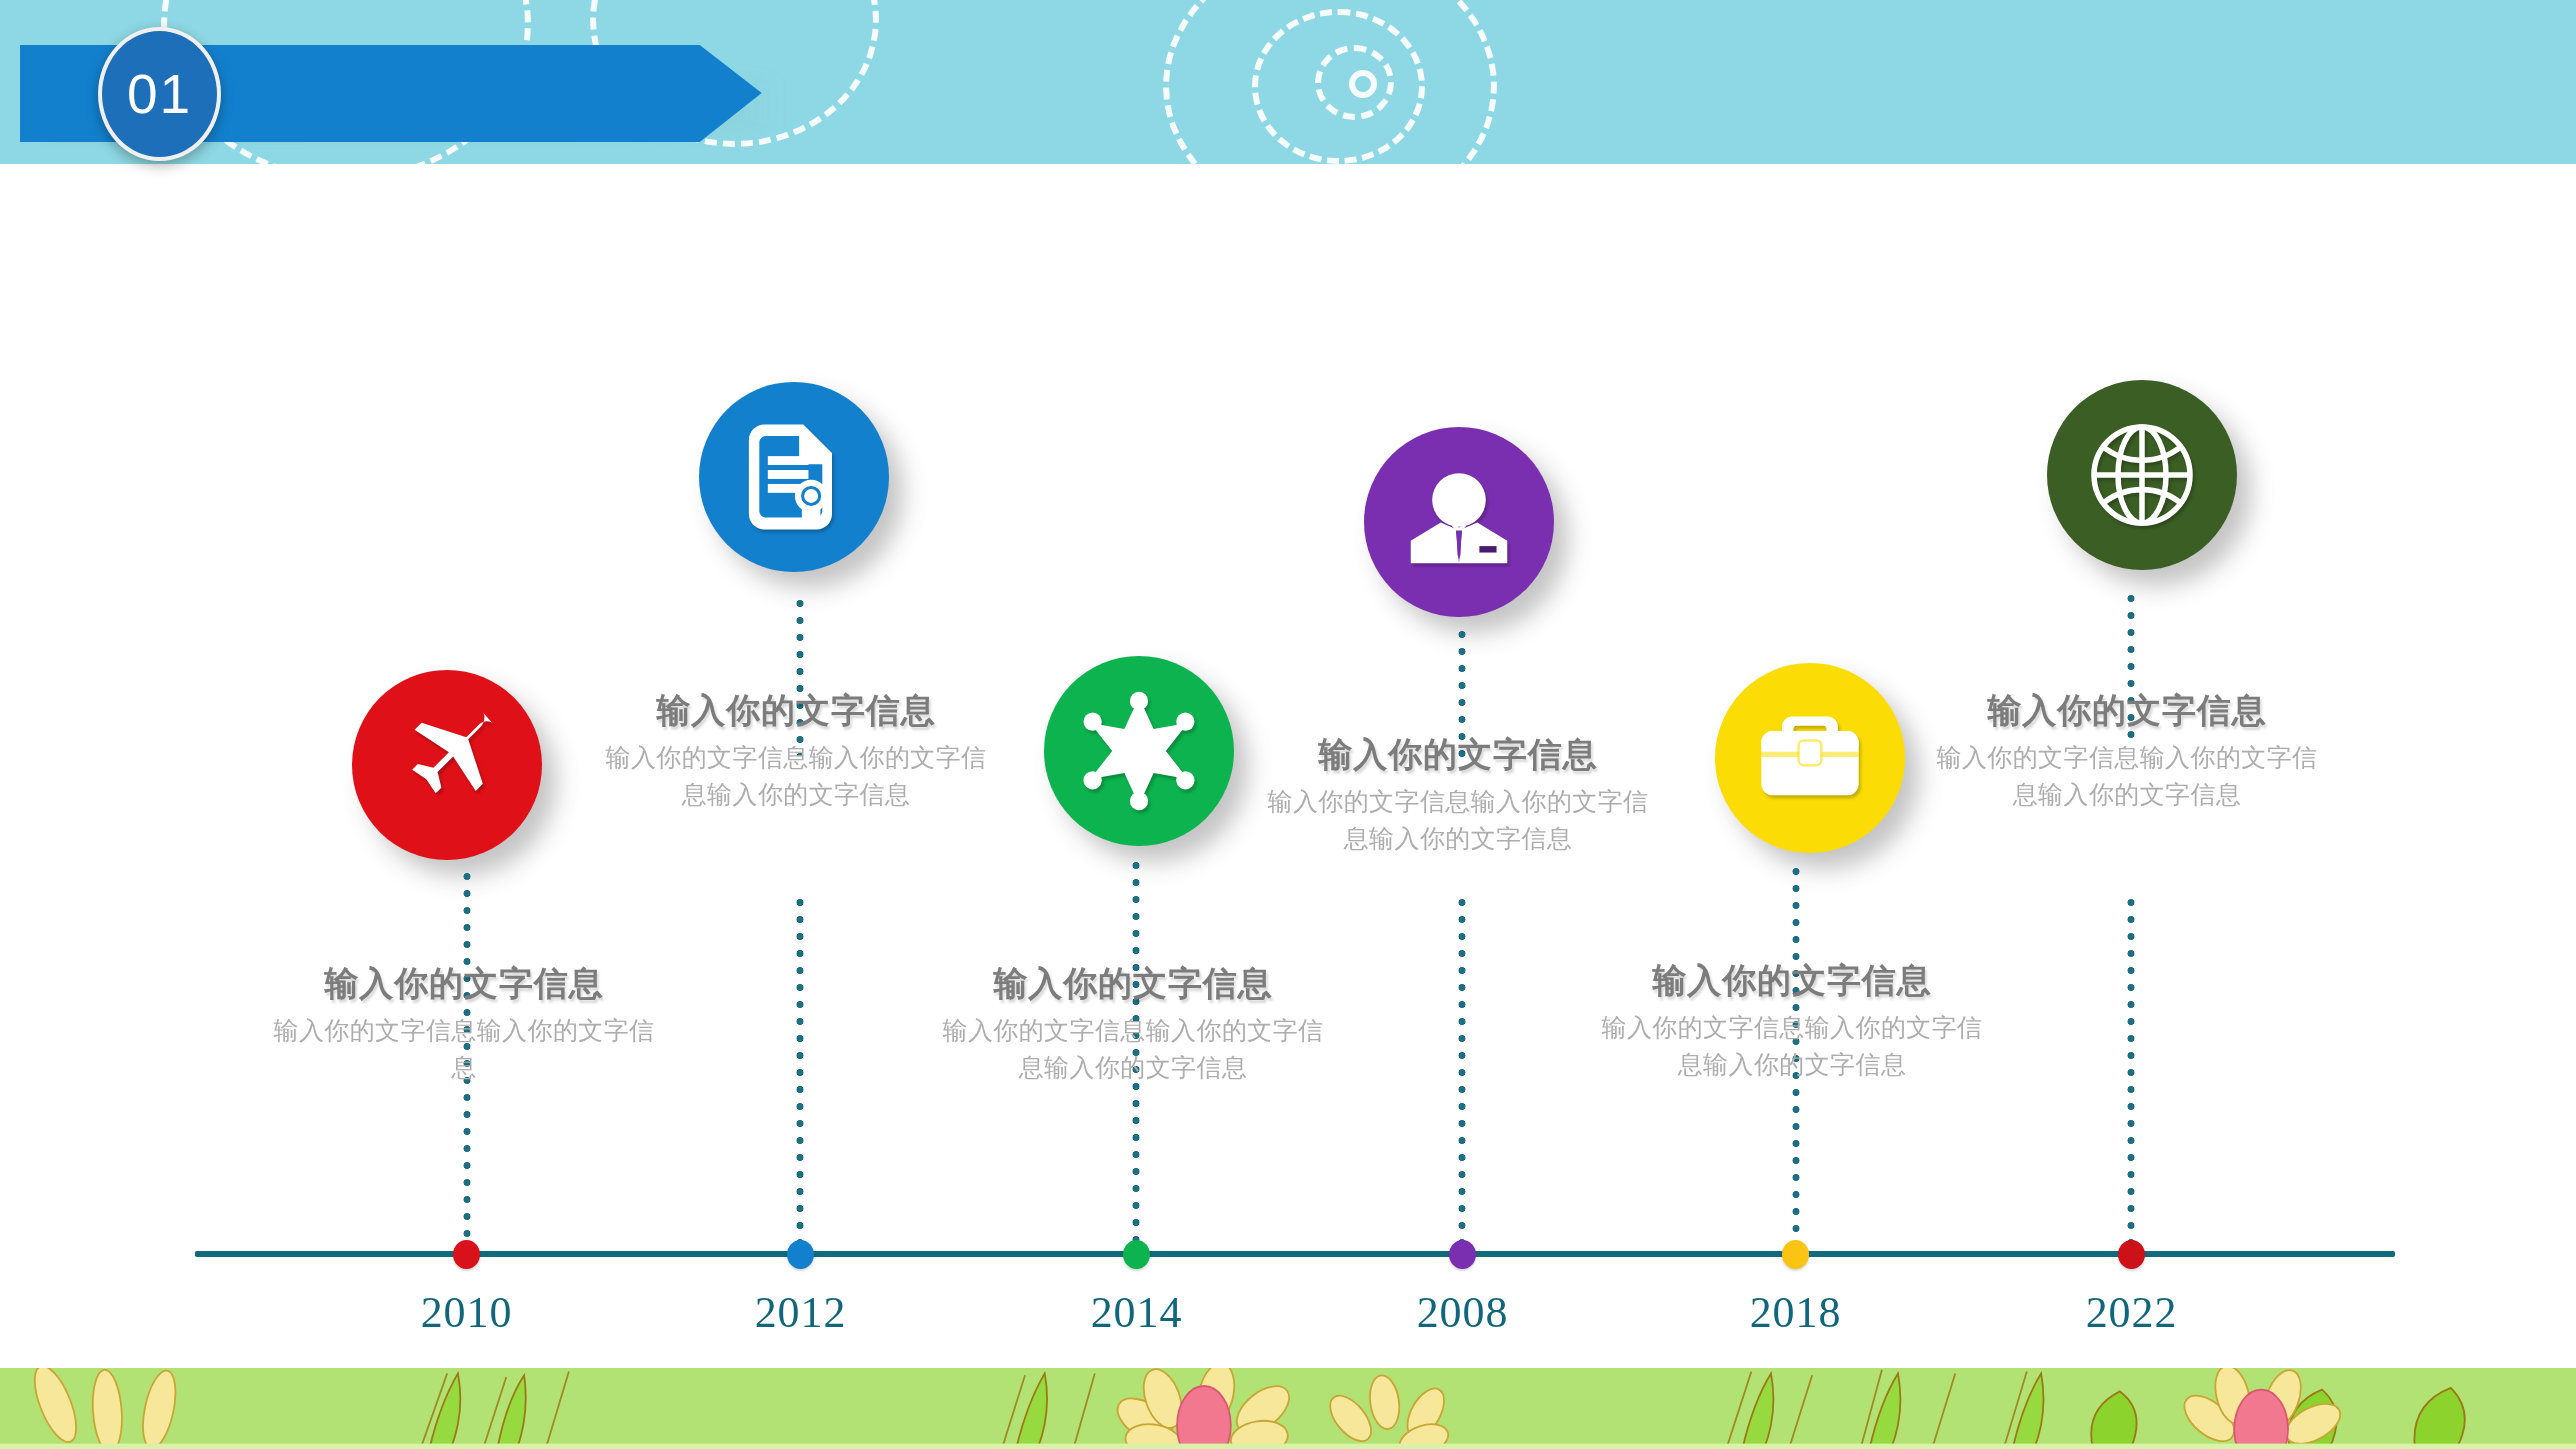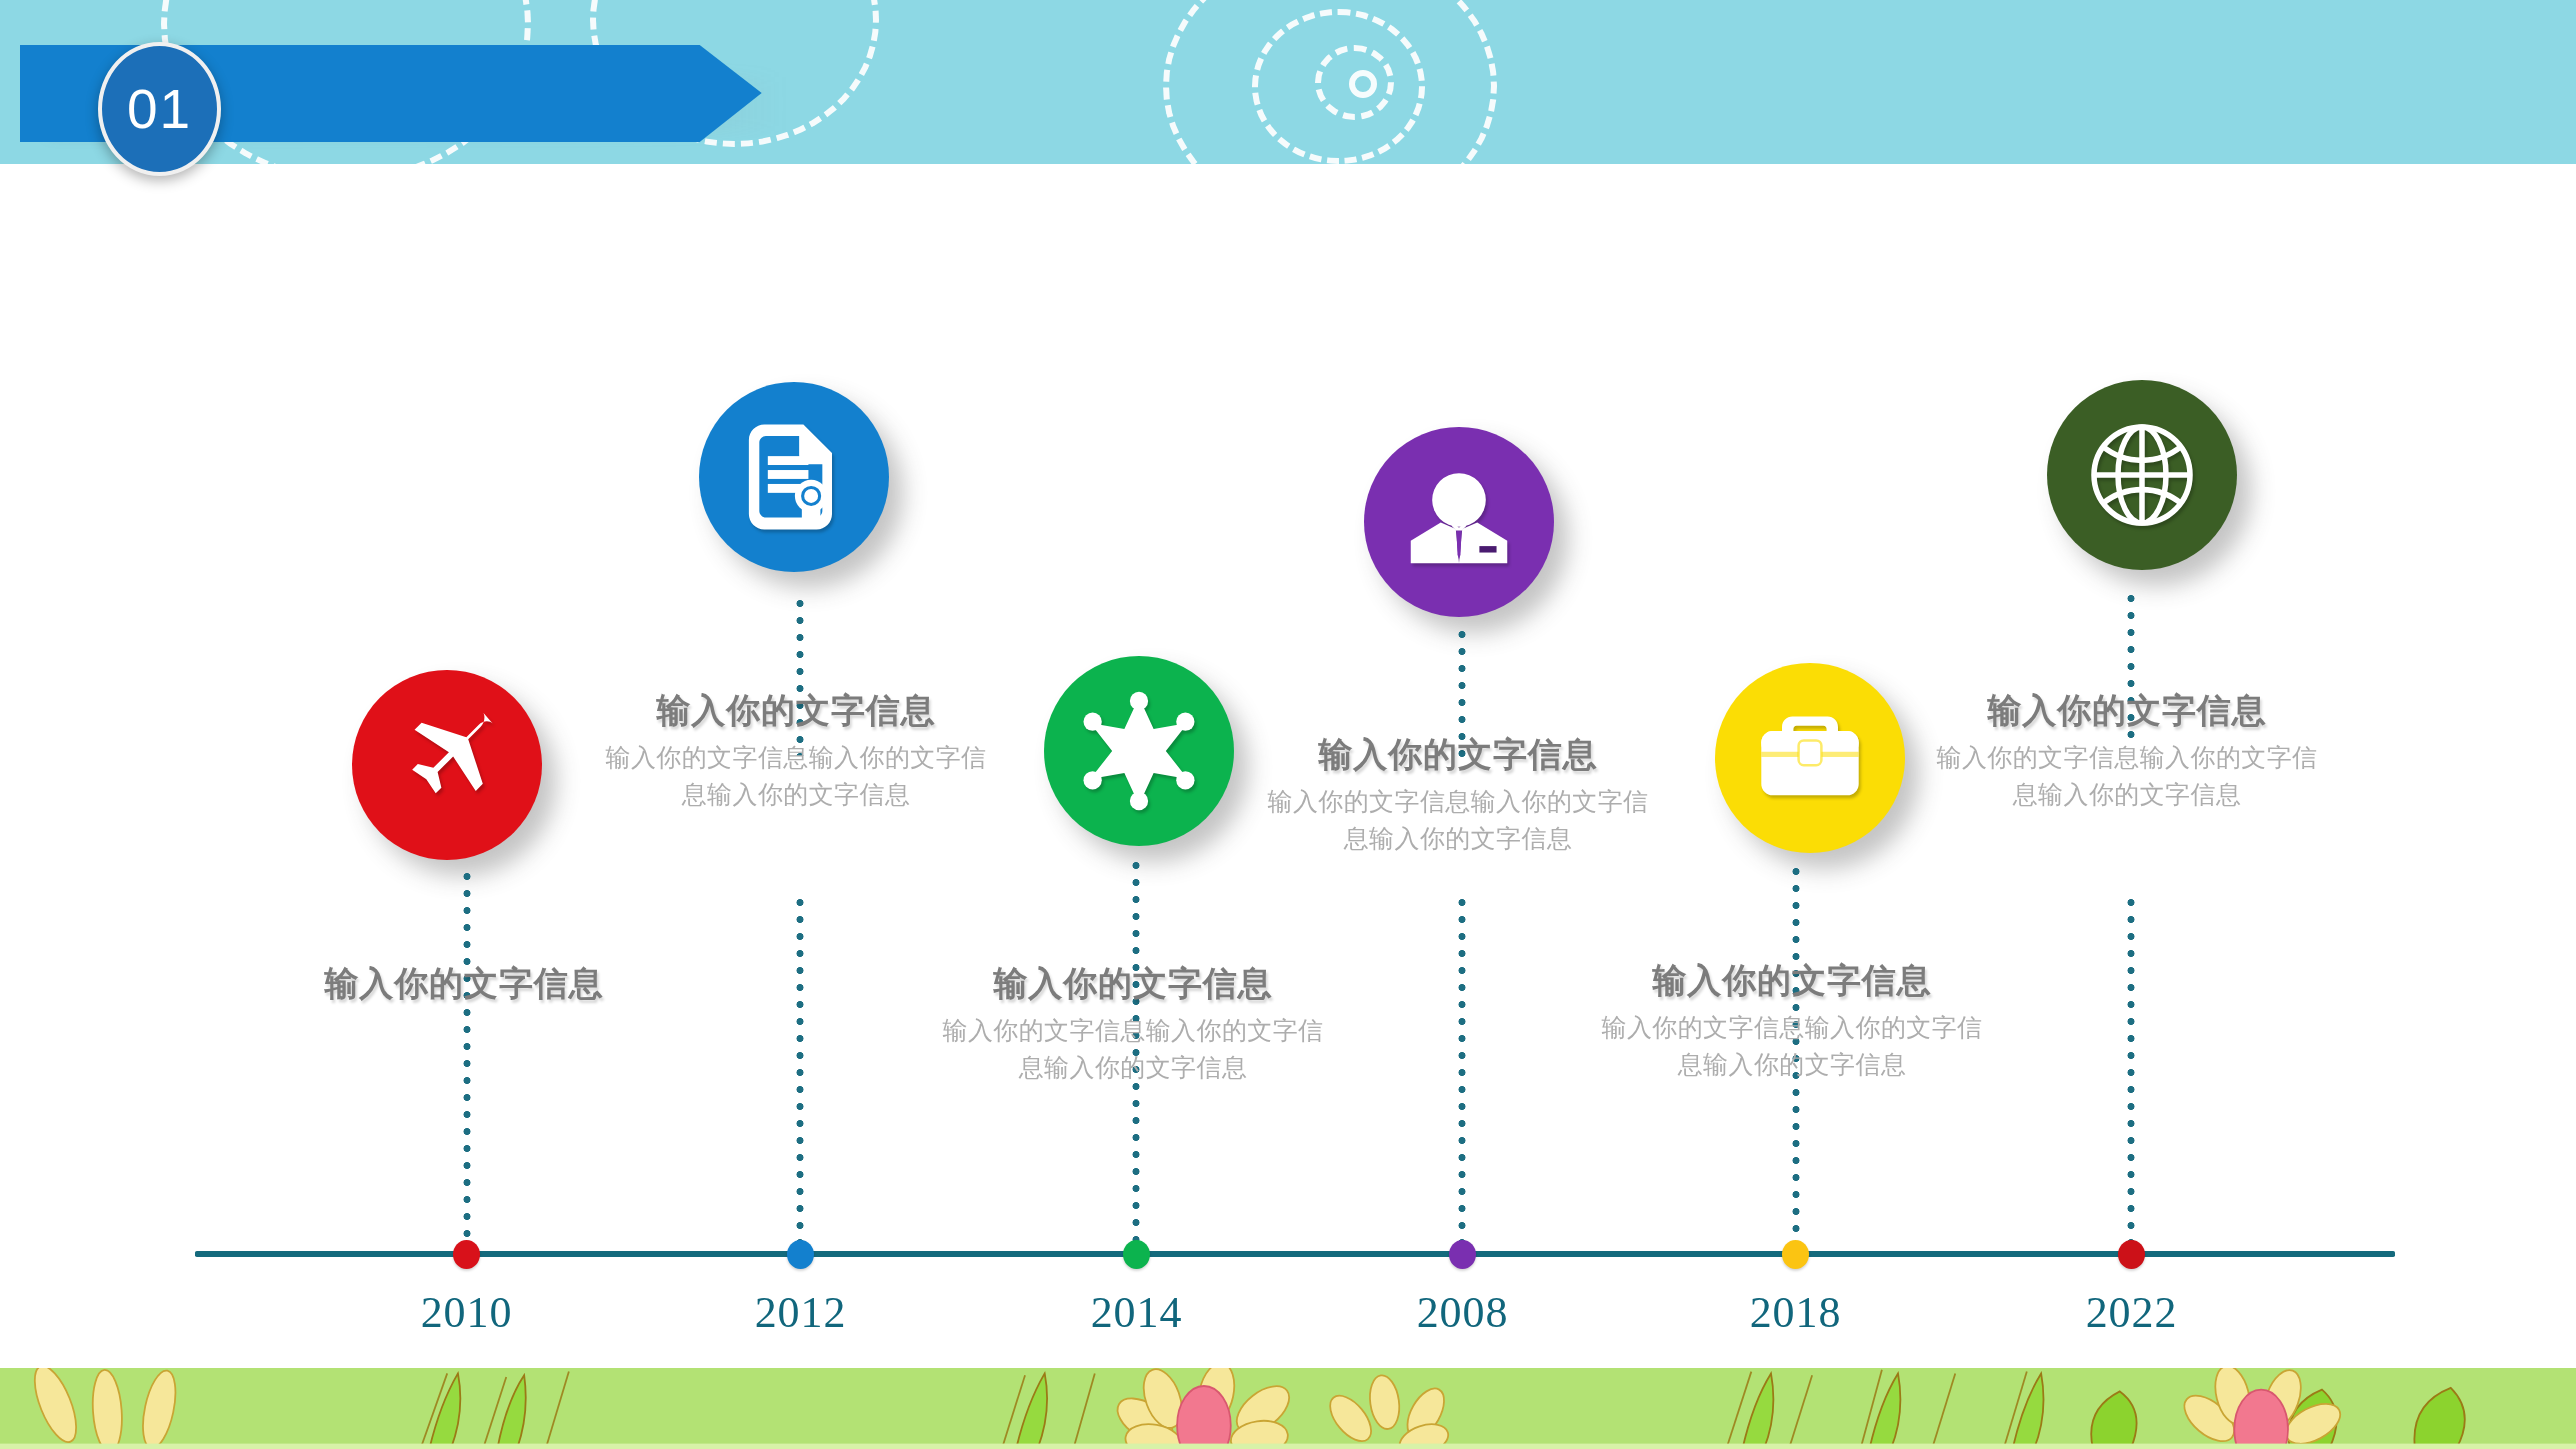--- a/index.html
+++ b/index.html
@@ -33,21 +33,21 @@
     background:#1380CE;
     clip-path:polygon(0 0, 680px 0, 742px 48px, 680px 97px, 0 97px);
   }
   .banner-title{
     position:absolute;left:277px;top:43px;
     font-size:52px;letter-spacing:14.3px;color:#ffffff;font-weight:400;
     line-height:1;
     text-shadow:0 1.8px 3.6px rgba(0,0,0,.18);
   }
   .badge-circle{
-    position:absolute;left:98px;top:42px;width:123px;height:134px;
+    position:absolute;left:98px;top:27px;width:123px;height:134px;
     border-radius:50%;
     background:#1C6FB8;
     border:4.5px solid #f0f0f0;
     box-sizing:border-box;
     box-shadow:0 4.5px 12.5px rgba(0,0,0,.30);
   }
   .badge-num{
     position:absolute;left:0;right:0;top:0;bottom:0;
     display:flex;align-items:center;justify-content:center;
     color:#fff;font-size:55px;font-weight:400;letter-spacing:1.8px;
@@ -211,20 +211,21 @@
   <div class="connector" style="left:796px;top:894px;height:349px;"></div>
   <div class="connector" style="left:1132px;top:857px;height:385px;"></div>
   <div class="connector" style="left:1458px;top:626px;height:134px;"></div>
   <div class="connector" style="left:1458px;top:894px;height:349px;"></div>
   <div class="connector" style="left:1792px;top:863px;height:380px;"></div>
   <div class="connector" style="left:2127px;top:590px;height:157px;"></div>
   <div class="connector" style="left:2127px;top:894px;height:349px;"></div>
 
   <div class="tblock" style="left:267px;top:962px;">
     <p class="t-title">输入你的文字信息</p>
+    <p class="t-body">输入你的文字信息输入你的文字信息</p>
   </div>
 
   <div class="tblock" style="left:599px;top:689px;">
     <p class="t-title">输入你的文字信息</p>
     <p class="t-body">输入你的文字信息输入你的文字信息输入你的文字信息</p>
   </div>
 
   <div class="tblock" style="left:936px;top:962px;">
     <p class="t-title">输入你的文字信息</p>
     <p class="t-body">输入你的文字信息输入你的文字信息输入你的文字信息</p>

